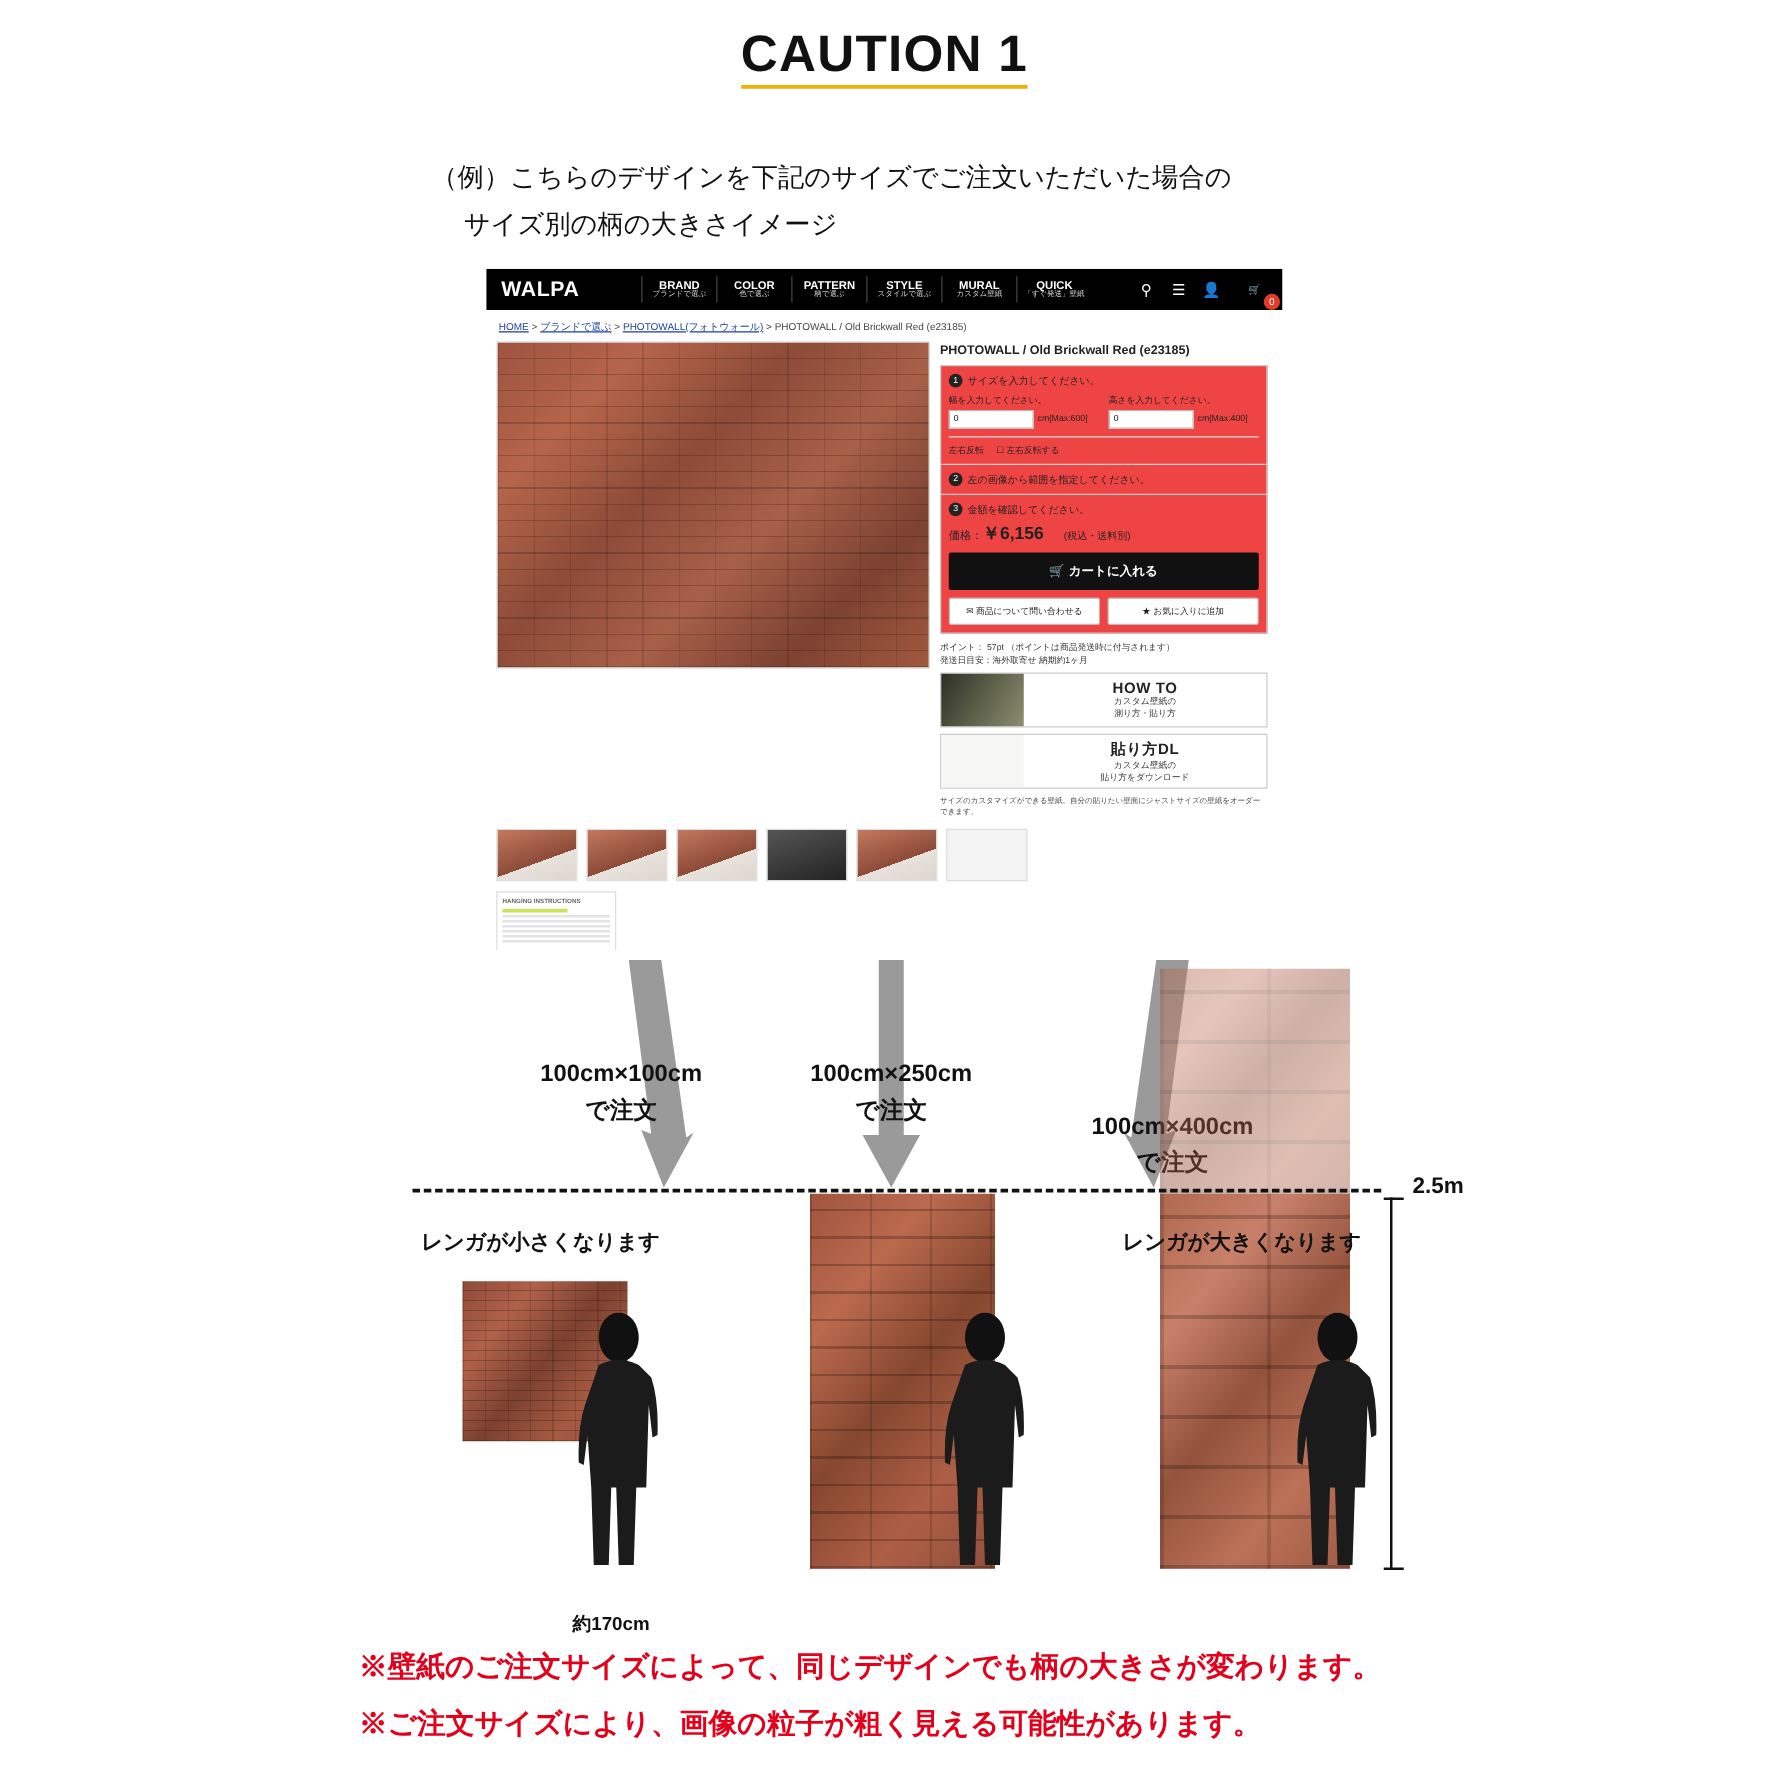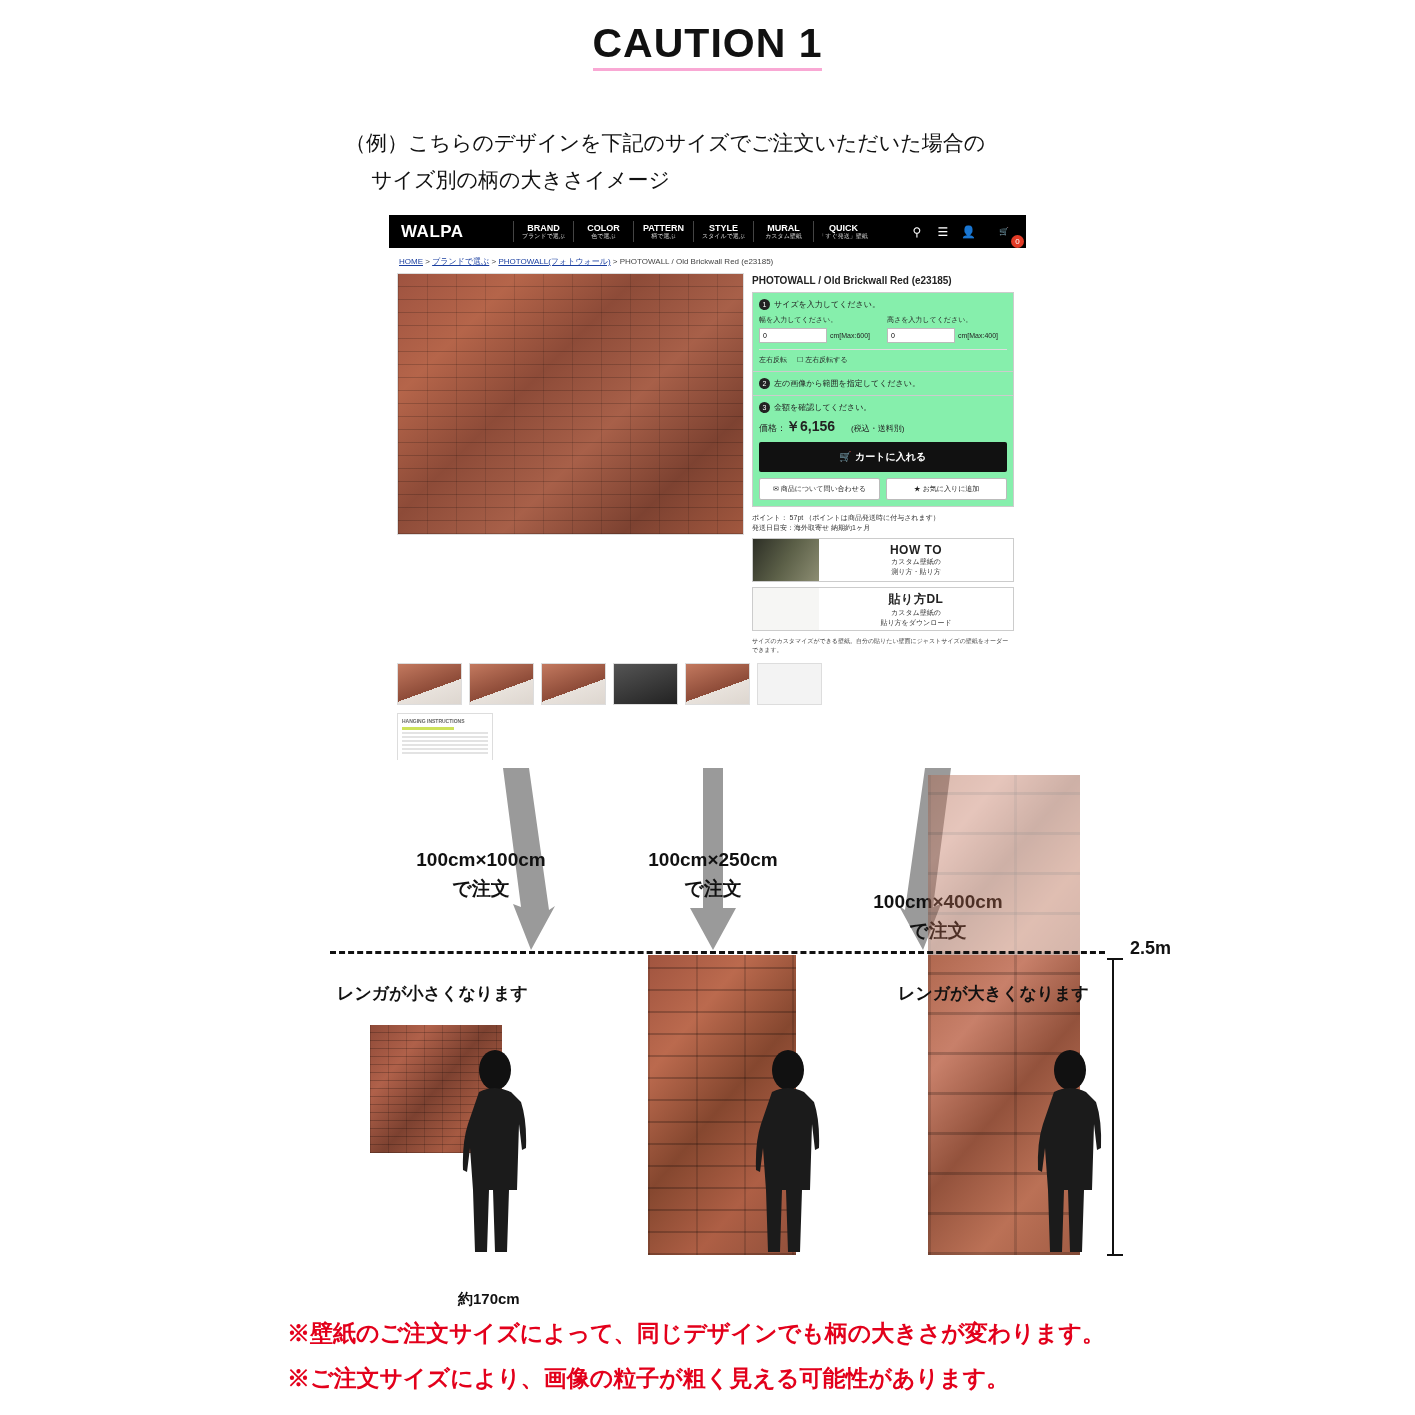--- a/index.html
+++ b/index.html
@@ -13,21 +13,21 @@
   }
   .page{position:relative;width:1415px;height:1415px;}
 
   
   .caution-title{
     position:absolute;top:20px;left:0;width:1415px;
     text-align:center;
     font-size:41px;font-weight:bold;letter-spacing:1px;
   }
   .caution-title span{
-    border-bottom:3px solid #f9a8d4;
+    border-bottom:3px solid #eab308;
     padding-bottom:2px;
   }
 
   .intro{
     position:absolute;top:125px;left:345px;width:900px;
     font-size:21px;line-height:1.75;color:#111;
   }
   .intro .l2{display:block;margin-left:26px;}
 
   
@@ -69,21 +69,21 @@
   .main-img{
     width:345px;height:260px;
     background:
       repeating-linear-gradient(0deg, rgba(0,0,0,.18) 0 1px, rgba(0,0,0,0) 1px 13px),
       repeating-linear-gradient(90deg, rgba(0,0,0,.12) 0 1px, rgba(0,0,0,0) 1px 29px),
       linear-gradient(135deg,#9e5340 0%,#b5654a 20%,#8d4b38 40%,#a86049 60%,#7d4231 80%,#a2583f 100%);
     border:1px solid #ddd;
   }
   .right-col{width:262px;}
   .prod-title{font-size:10px;font-weight:bold;margin:2px 0 6px 0;}
-  .panel{border:1px solid #ccc;background:#86efac;padding:6px;}
+  .panel{border:1px solid #ccc;background:#ef4444;padding:6px;}
   .step{display:flex;align-items:center;gap:4px;font-size:8px;margin-bottom:5px;}
   .num{
     width:11px;height:11px;border-radius:50%;background:#222;color:#fff;
     font-size:7px;line-height:11px;text-align:center;display:inline-block;
   }
   .field-row{display:flex;gap:8px;margin-bottom:6px;}
   .field{flex:1;font-size:7px;}
   .field .lab{margin-bottom:3px;}
   .inputline{display:flex;align-items:center;gap:3px;}
   .inputline input{
@@ -376,21 +376,21 @@
     <svg width="46" height="182" viewBox="0 0 46 182">
       <path d="M13 0 L33 0 L33 140 L46 140 L23 182 L0 140 L13 140 Z" fill="#9a9a9a"></path>
     </svg>
   </div>
   <div class="arrow" style="left:893px;top:768px;">
     <svg width="66" height="182" viewBox="0 0 66 182">
       <path d="M58 0 L32 0 L12 142 L6 138 L30 182 L48 136 L40 139 Z" fill="#9a9a9a"></path>
     </svg>
   </div>
 
-  <div class="sizelabel" style="left:376px;top:846px;width:210px;">
+  <div class="sizelabel" style="left:392px;top:846px;width:210px;">
     <div>100cm×100cm</div>
     <div>で注文</div>
   </div>
   <div class="sizelabel" style="left:608px;top:846px;width:210px;">
     <div>100cm×250cm</div>
     <div>で注文</div>
   </div>
   <div class="sizelabel" style="left:833px;top:888px;width:210px;">
     <div>100cm×400cm</div>
     <div>で注文</div>

